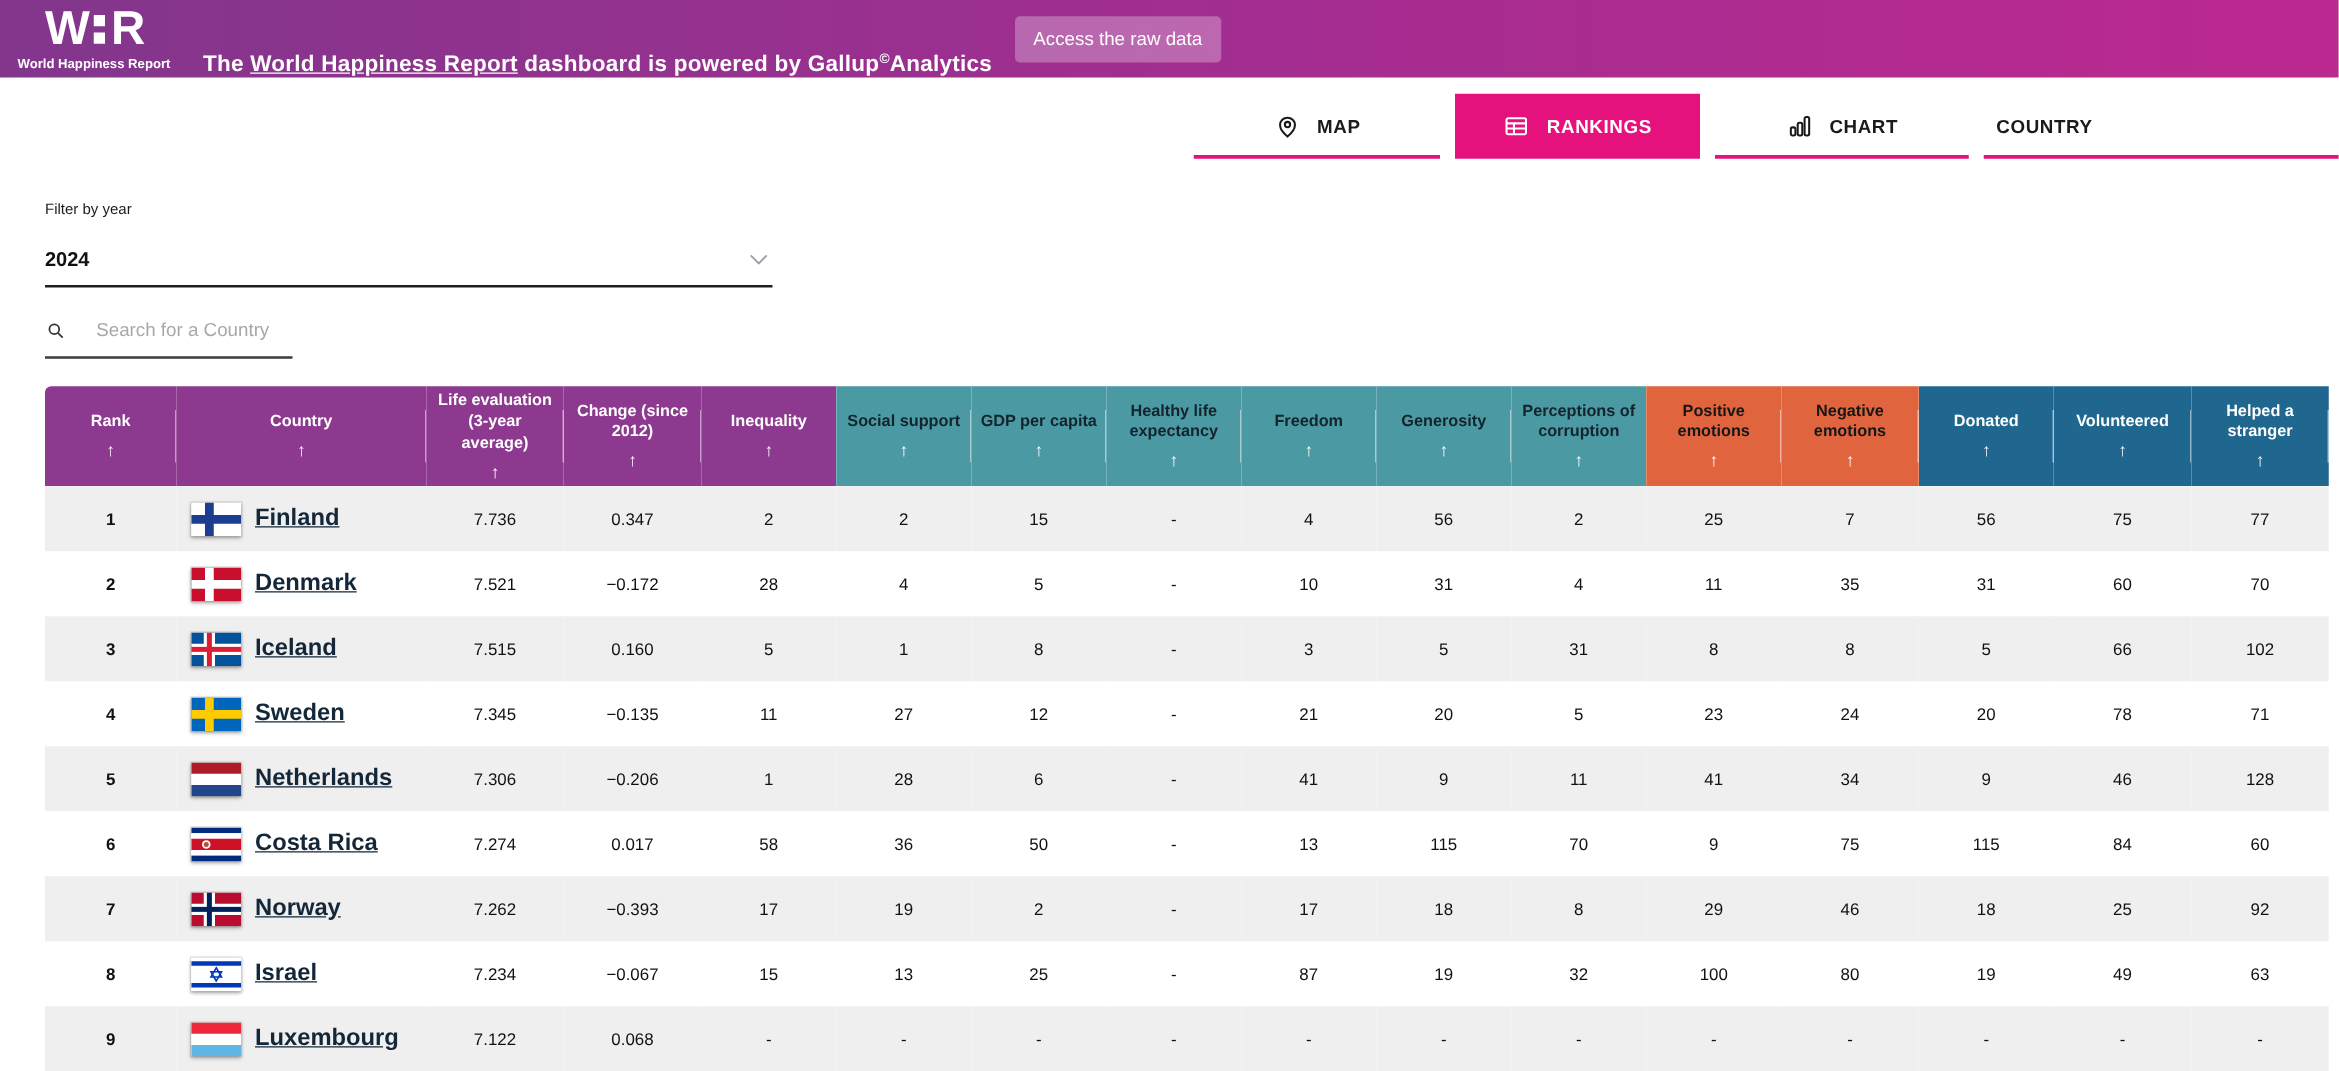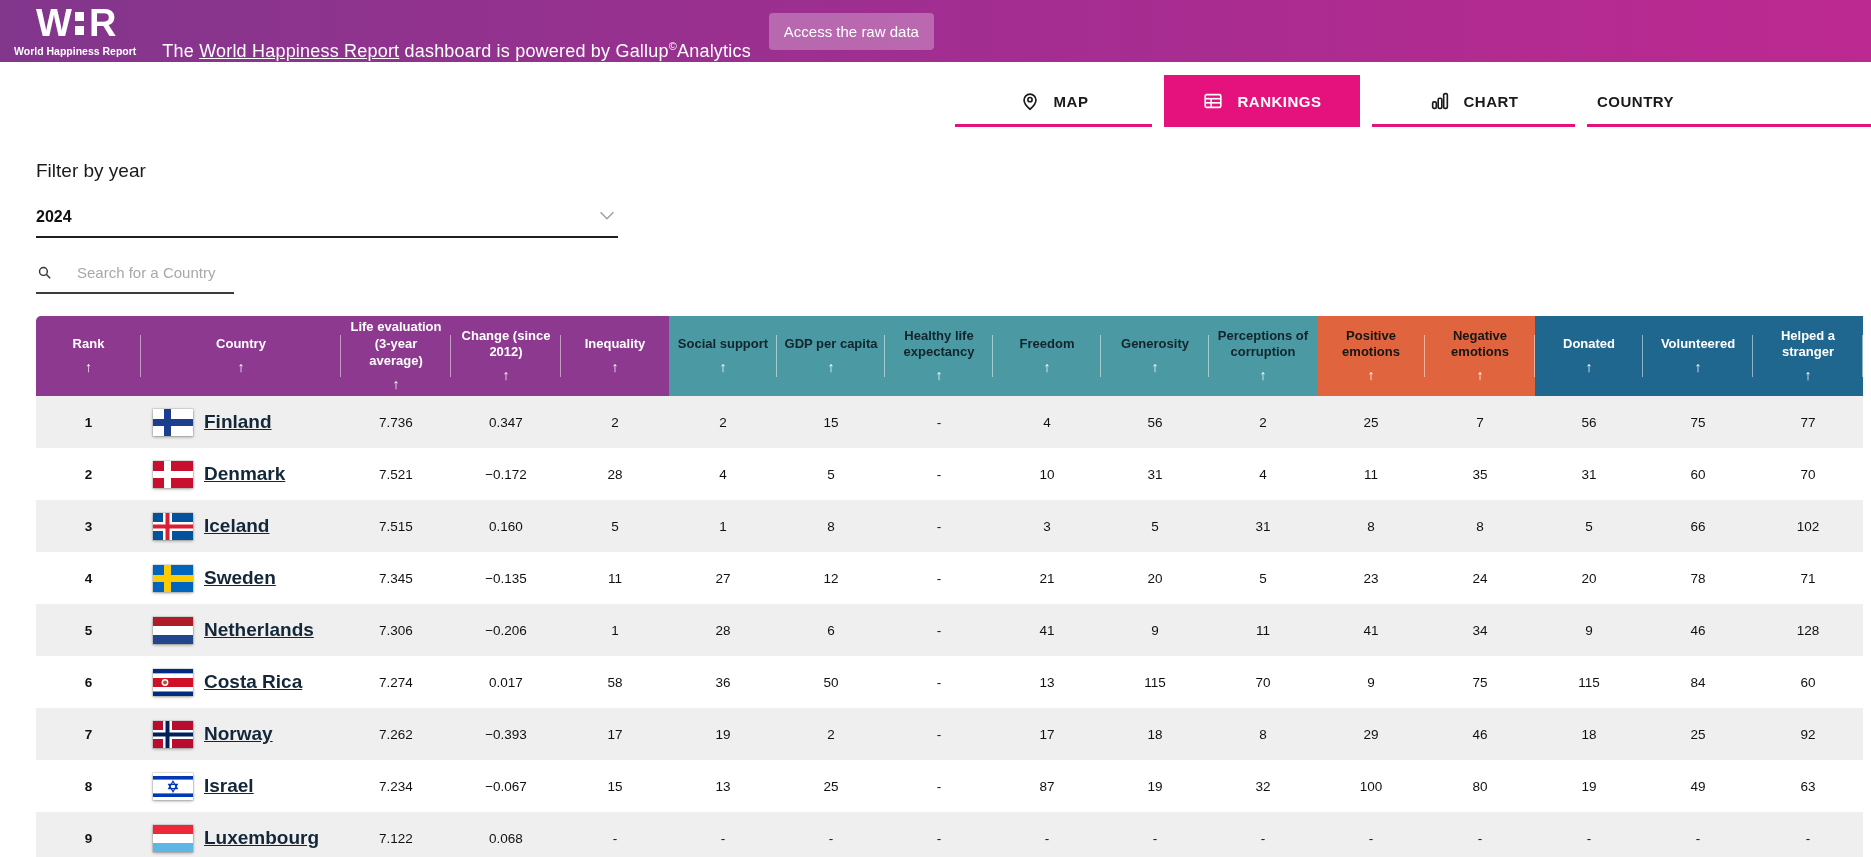--- a/index.html
+++ b/index.html
@@ -7,39 +7,39 @@
     font-family:"Liberation Sans",sans-serif;color:#111;}
 
   
   .app-header{height:62px;display:flex;align-items:center;padding-left:14px;
     background:linear-gradient(90deg,#82368C 0%,#A42D91 55%,#BC2990 100%);}
   .logo{display:flex;flex-direction:column;align-items:center;margin-right:26px;color:#fff;}
   .logo-glyphs{display:flex;align-items:center;font-weight:900;font-size:38px;line-height:.95;letter-spacing:-2px;}
   .sq-col{display:flex;flex-direction:column;gap:5px;margin:0 5px;}
   .sq-col i{width:9px;height:9px;background:#fff;display:block;}
   .logo-sub{font-size:10.5px;font-weight:700;margin-top:3px;white-space:nowrap;}
-  .tagline{color:#fff;font-size:18px;font-weight:400;letter-spacing:.2px;margin-top:40px;}
+  .tagline{color:#fff;font-size:18px;font-weight:700;letter-spacing:.2px;margin-top:40px;}
   .tagline a{color:#fff;}
   .tagline sup{font-size:11px;}
   .raw-btn{margin-left:18px;background:rgba(255,255,255,.28);color:#fff;border:none;
     border-radius:4px;padding:10px 15px;font-size:15px;font-family:inherit;cursor:pointer;}
 
   
   .tabs-row{margin-top:13px;display:flex;justify-content:flex-end;gap:12px;height:52px;}
   .tab{position:relative;display:flex;align-items:center;justify-content:center;gap:13px;
     font-weight:700;font-size:15px;letter-spacing:.5px;color:#1a1a1a;cursor:pointer;}
   .tab::after{content:'';position:absolute;left:0;right:0;bottom:0;height:3px;background:#E5127D;}
   .tab.active{background:#E5127D;color:#fff;}
   .tab.active::after{display:none;}
   .tab.no-icon{justify-content:flex-start;padding-left:10px;}
   .tab-icon svg{width:22px;height:22px;display:block;}
 
   
   .filters{display:flex;margin:33px 0 0 36px;}
-  .filter-label{font-size:19px;color:#1b1b1b;}
+  .filter-label{font-size:12px;color:#1b1b1b;}
   .filter-control{display:flex;justify-content:space-between;align-items:flex-end;
     border-bottom:2px solid #1f1f1f;padding-bottom:10px;margin-top:22px;cursor:pointer;}
   .filter-year{width:582px;}
   .filter-regions{width:463px;margin-left:19px;}
   .year-value{font-size:16px;font-weight:700;}
   .regions-value{font-size:14px;font-weight:700;letter-spacing:.3px;}
   .chevron svg{width:22px;height:22px;display:block;}
 
   .search-box{margin:26px 0 0 36px;width:198px;display:flex;align-items:flex-start;gap:24px;
     border-bottom:2px solid #3c3c3c;padding-bottom:7px;}

